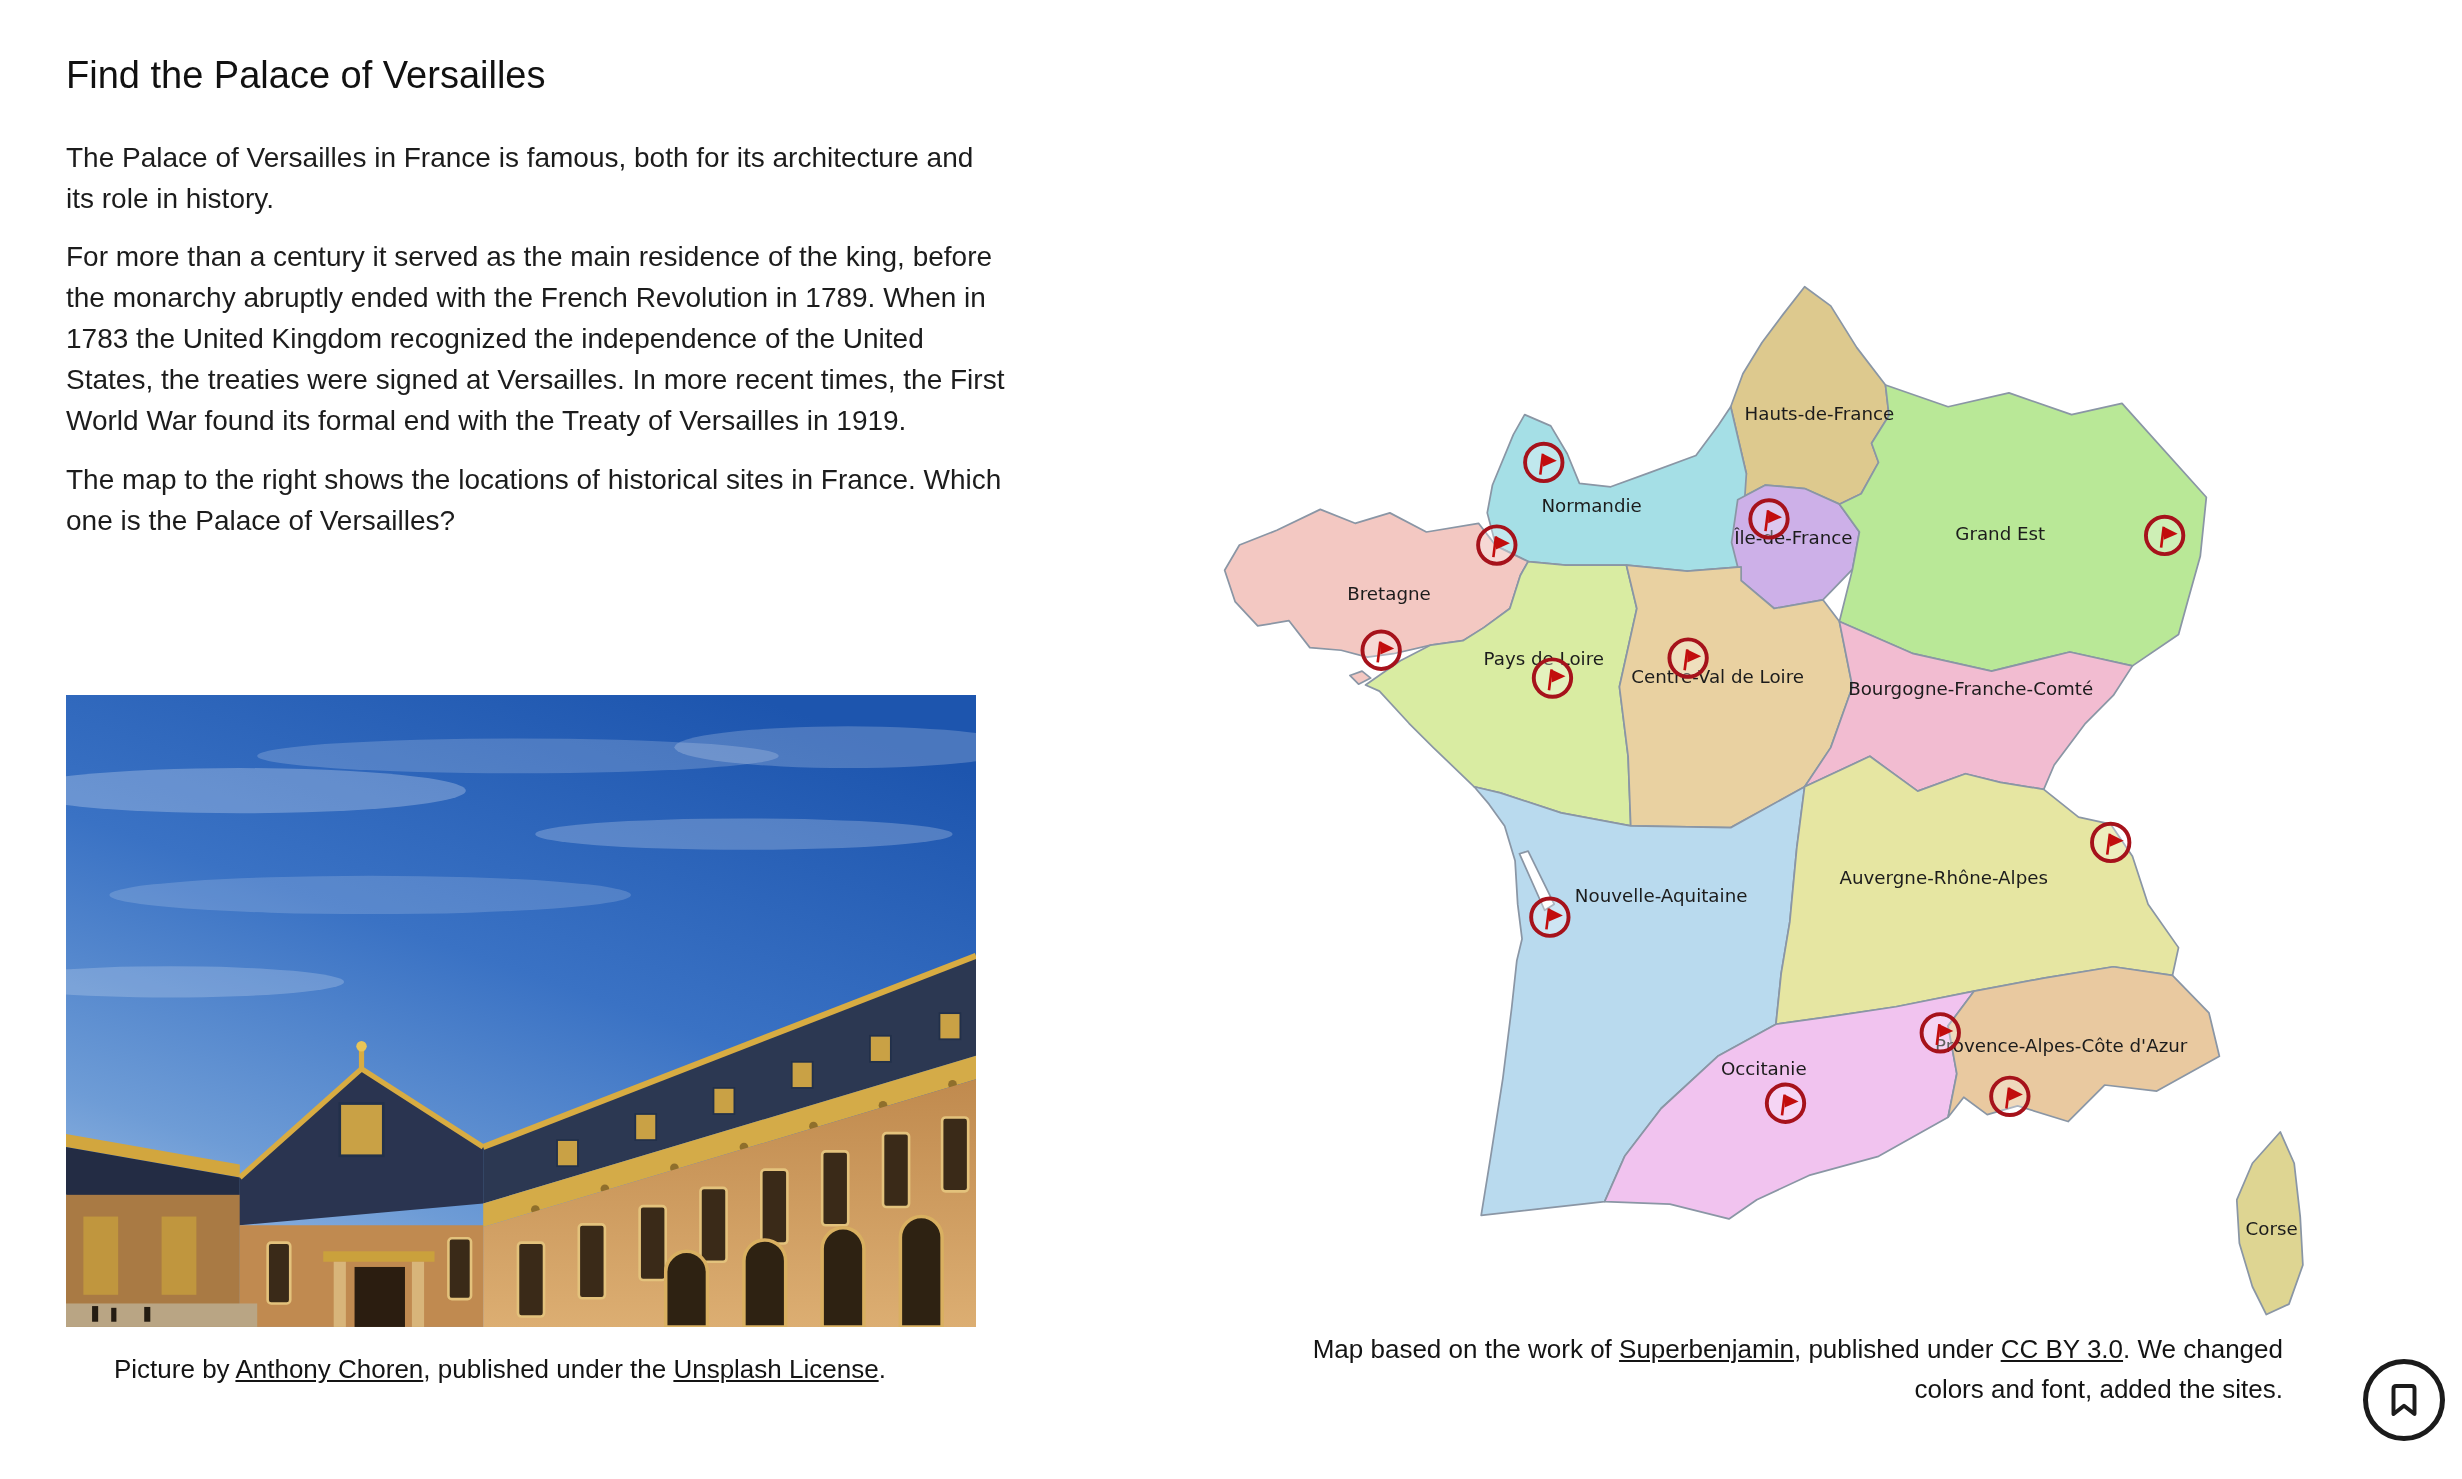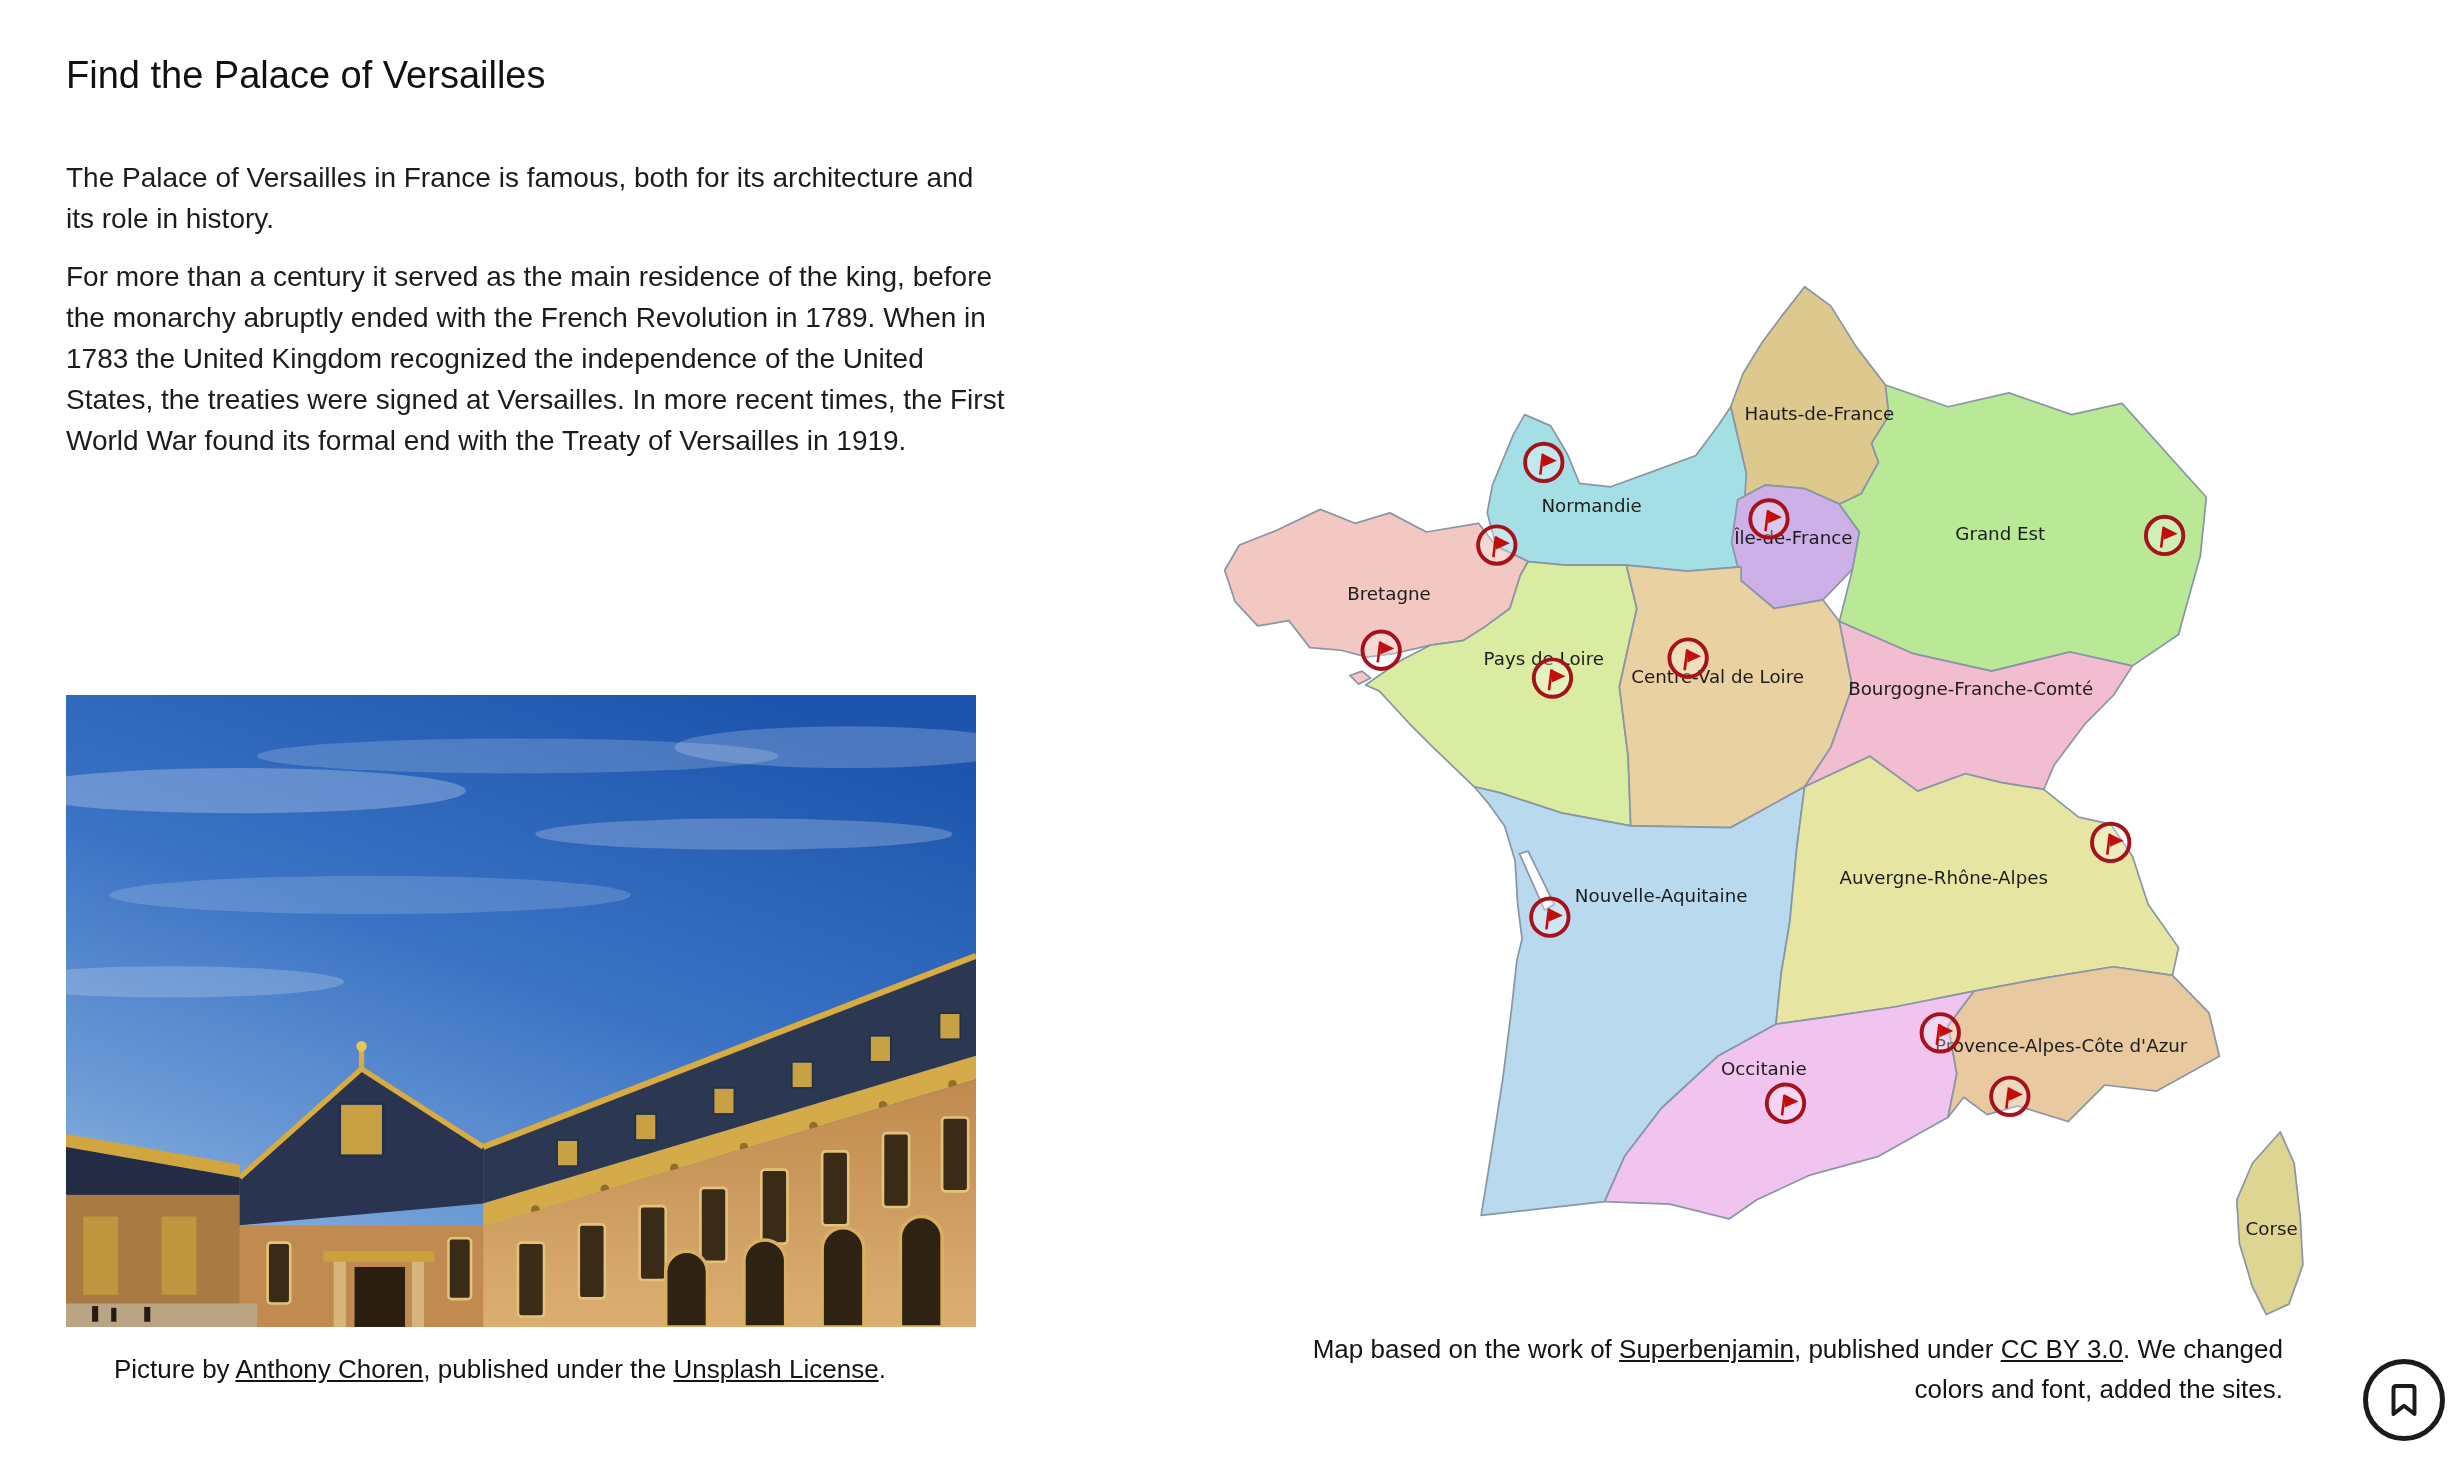--- a/index.html
+++ b/index.html
@@ -1,21 +1,21 @@
 <!DOCTYPE html>
 <html style="font-size:14px"><head>
 <meta charset="utf-8">
 <style>
   html,body{margin:0;padding:0;background:#ffffff;}
   body{width:2462px;height:1480px;position:relative;overflow:hidden;
        font-family:"Liberation Sans",sans-serif;color:#1a1a1a;}
   .col-left{position:absolute;left:66px;top:0;width:948px;}
   h1.title{margin:24px 0 0 0;font-size:47px;font-weight:bold;color:#111;}
   h2.subtitle{margin:54px 0 0 0;font-size:38px;font-weight:normal;color:#111;}
-  .body-text{width:939px;margin-top:60px;}
+  .body-text{width:939px;margin-top:40px;}
   .body-text p{margin:0 0 17.4px 0;font-size:28px;line-height:41px;color:#1c1c1c;}
   figure{margin:0;padding:0;text-align:center;}
   .photo-fig{position:absolute;left:66px;top:695px;width:910px;}
   .photo-frame{width:910px;height:632px;overflow:hidden;background:#2a63b8;}
   .caption{font-size:26px;line-height:40px;color:#141414;}
   .photo-caption{position:absolute;left:66px;top:1349px;width:956px;margin-left:48px;}
   .map-fig{position:absolute;left:1209px;top:252px;width:1113px;height:1113px;}
   .map-caption{position:absolute;left:1244px;top:1329px;width:1039px;text-align:right;}
   a.inline-link{color:#141414;text-decoration:underline;cursor:pointer;}
   .region-label{font-family:"DejaVu Sans",sans-serif;font-size:21px;fill:#1c1c1c;
@@ -26,20 +26,21 @@
   svg text{user-select:none;}
 </style>
 </head>
 <body>
 
 <div class="col-left">
   <h2 class="subtitle">Find the Palace of Versailles</h2>
   <div class="body-text">
     <p>The Palace of Versailles in France is famous, both for its architecture and its role in history.</p>
     <p>For more than a century it served as the main residence of the king, before the monarchy abruptly ended with the French Revolution in 1789. When in 1783 the United Kingdom recognized the independence of the United States, the treaties were signed at Versailles. In more recent times, the First World War found its formal end with the Treaty of Versailles in 1919.</p>
+    <p>The map to the right shows the locations of historical sites in France. Which one is the Palace of Versailles?</p>
   </div>
 </div>
 
 <figure class="photo-fig">
   <div class="photo-frame">
     <svg width="910" height="632" viewBox="0 0 1047 727" xmlns="http://www.w3.org/2000/svg">
       <defs>
         <linearGradient id="sky" x1="0.75" y1="0" x2="0.25" y2="1">
           <stop offset="0" stop-color="#1d55ae"></stop>
           <stop offset="0.45" stop-color="#3a72c4"></stop>

